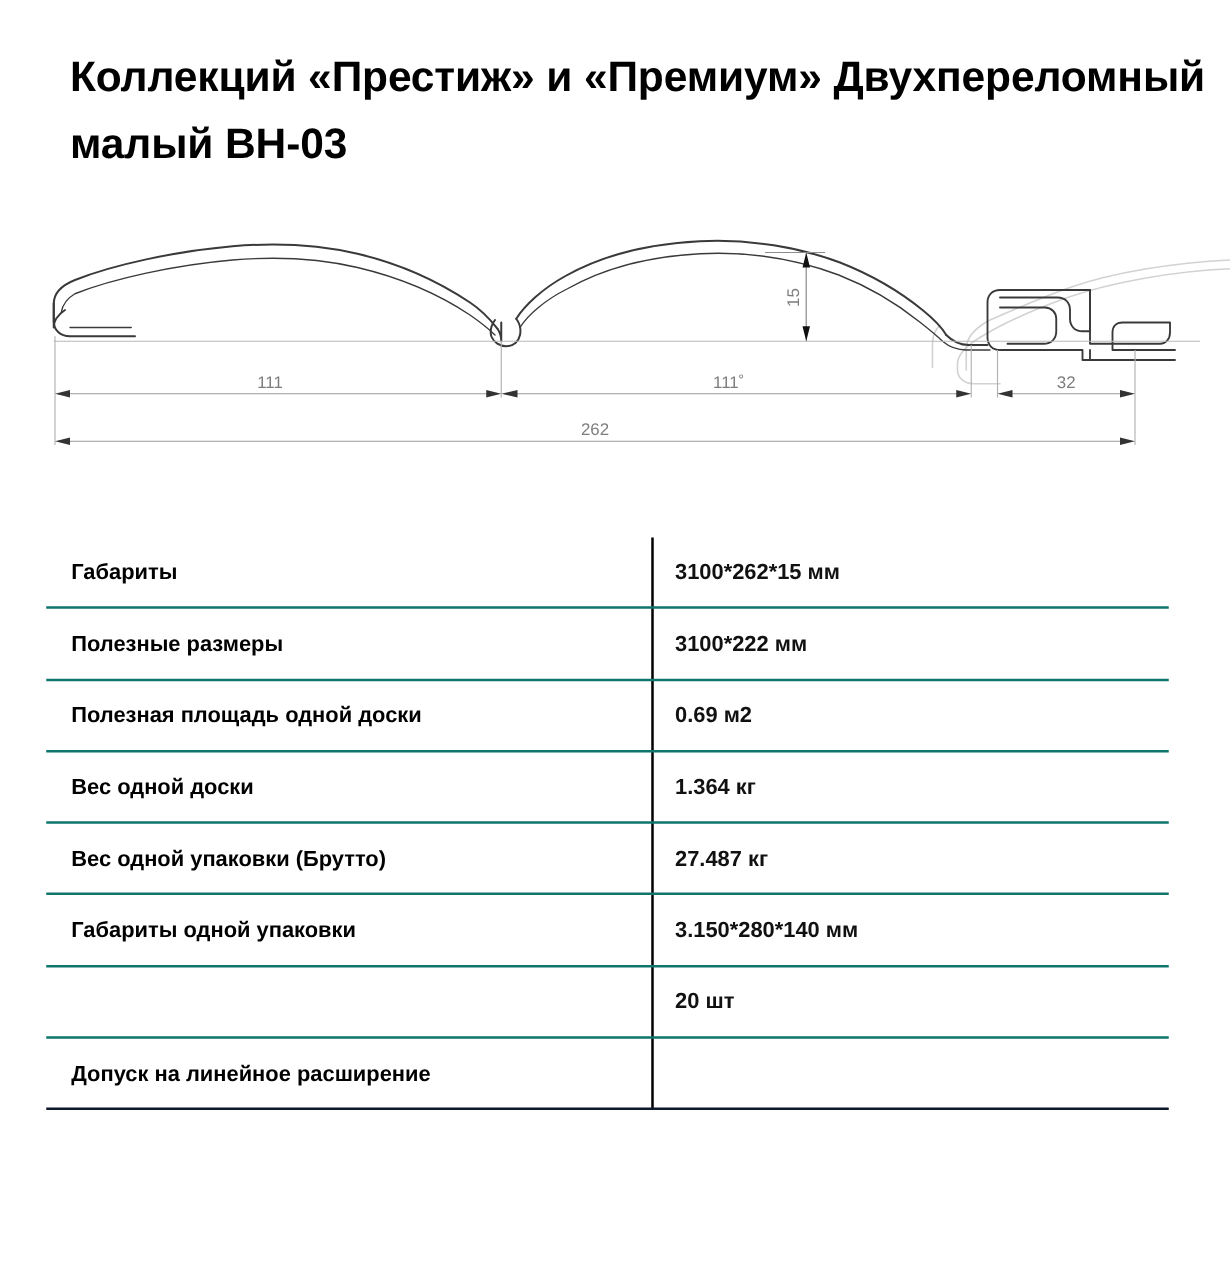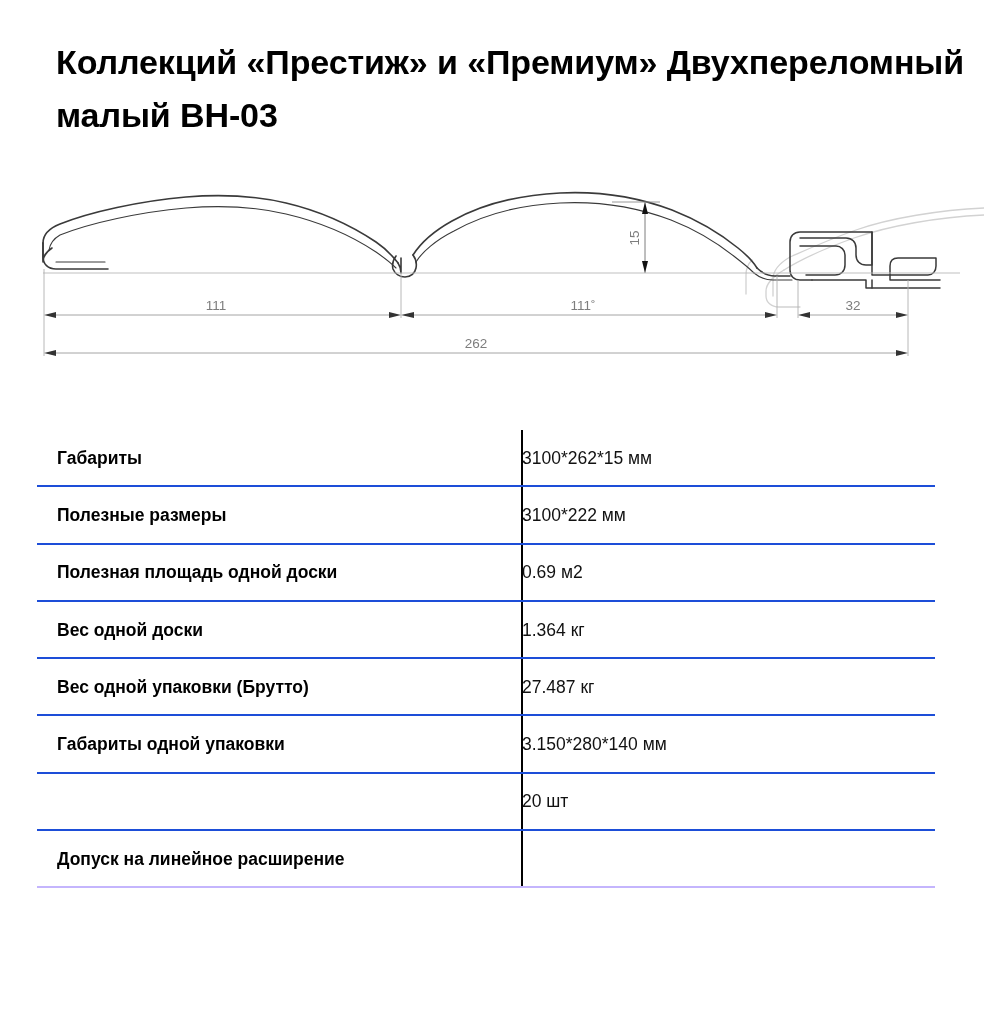--- a/index.html
+++ b/index.html
@@ -49,43 +49,43 @@
   
   #spec-table {
     position: absolute;
     left: 37px;
     top: 430px;
     width: 898px;
   }
   .spec-row {
     position: relative;
     height: 57.3px;
-    border-bottom: 2px solid #1d4ed8;
+    border-bottom: 2px solid #0f766e;
     box-sizing: border-box;
   }
   .spec-row:last-child {
-    border-bottom: 2px solid #c4b5fd;
+    border-bottom: 2px solid #0f172a;
   }
   .spec-label {
     position: absolute;
     left: 20px;
     top: 50%;
     transform: translateY(-50%);
     font-size: 17.5px;
     font-weight: bold;
     white-space: nowrap;
     color: #000;
   }
   .spec-value {
     position: absolute;
-    left: 485px;
+    left: 503px;
     top: 50%;
     transform: translateY(-50%);
     font-size: 17.5px;
-    font-weight: normal;
+    font-weight: bold;
     white-space: nowrap;
     color: #111;
   }
   
   #spec-divider {
     position: absolute;
     left: 484px;
     top: 0;
     width: 2px;
     height: 100%;

